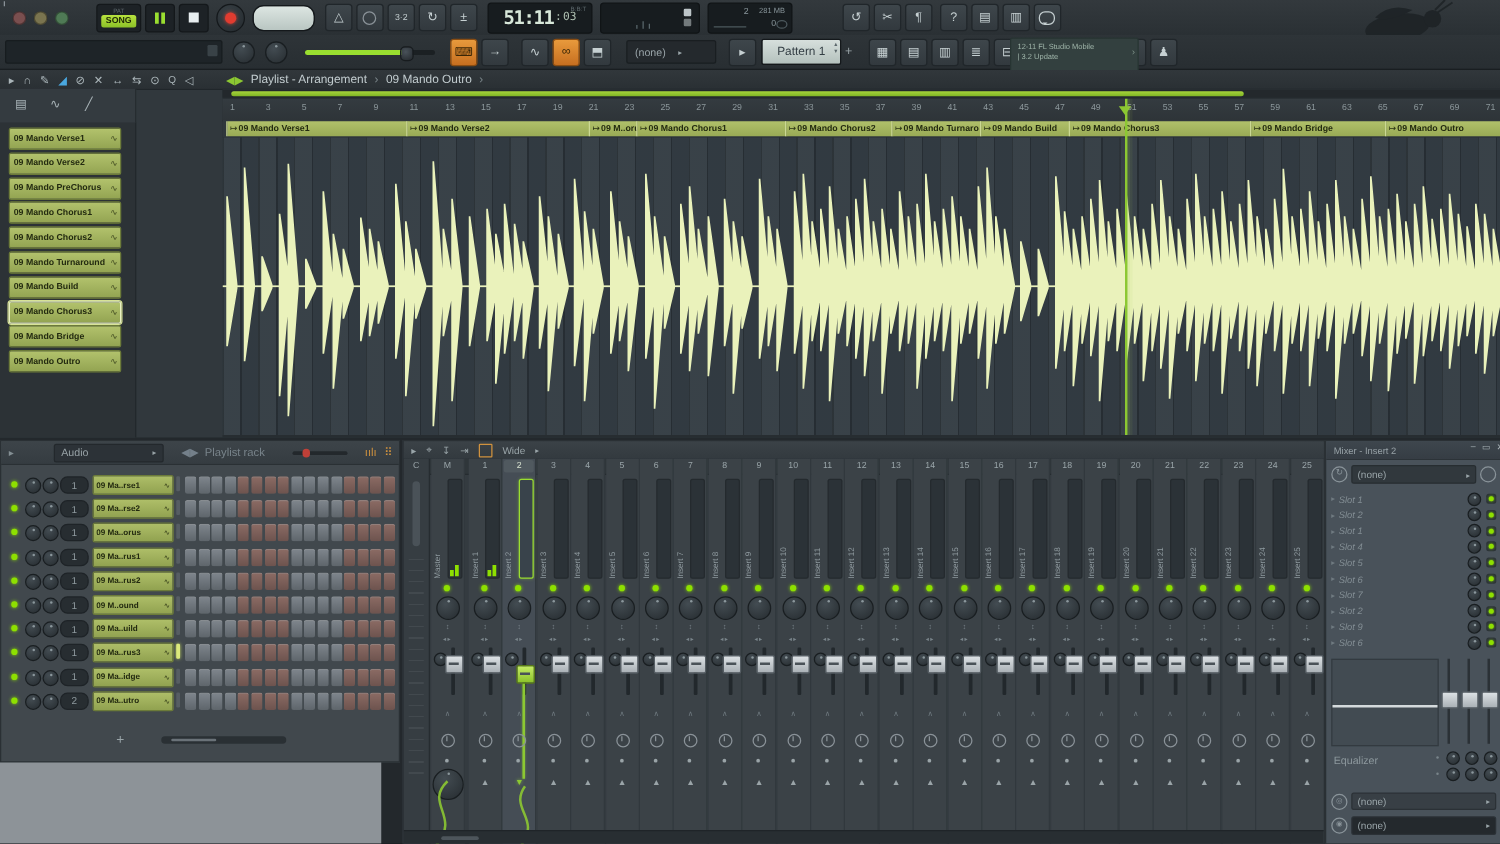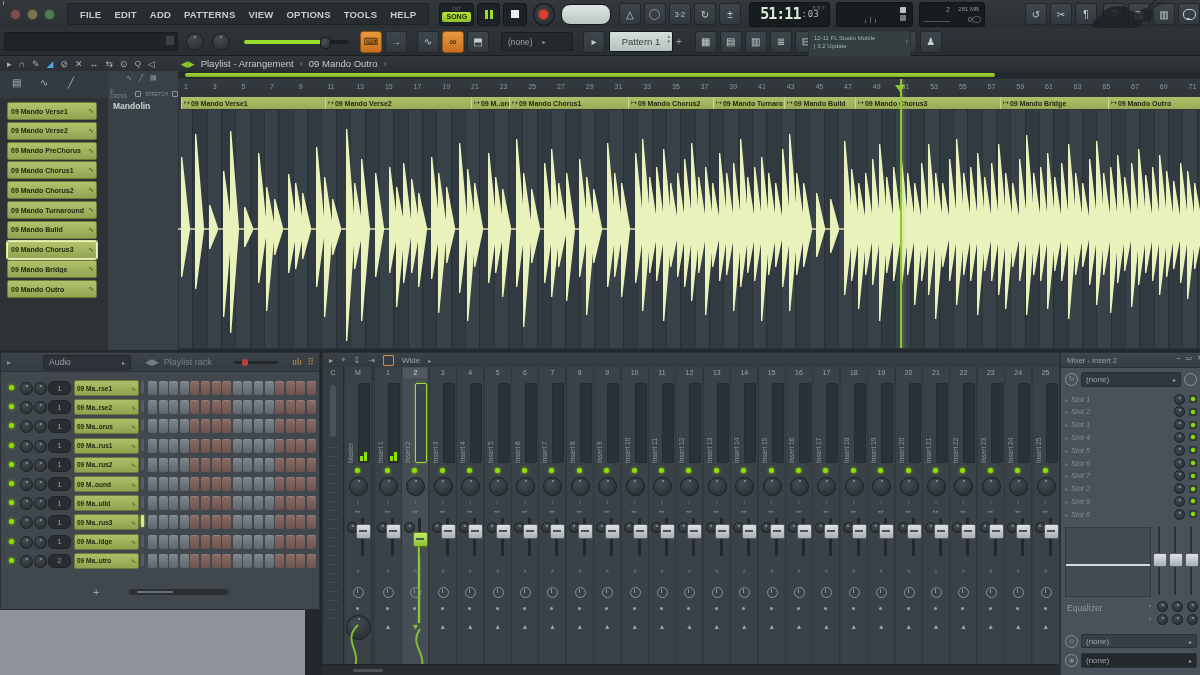--- a/index.html
+++ b/index.html
@@ -186,30 +186,20 @@
 <body>
 
 <div id="app">
 
   <div id="row1">
     <div class="windots">
       <span class="dot" style="background:#7a4f4f"></span>
       <span class="dot" style="background:#7a744f"></span>
       <span class="dot" style="background:#4f7a55"></span>
     </div>
-    <div id="menubar">
-        <span class="mitem">FILE</span>
-        <span class="mitem">EDIT</span>
-        <span class="mitem">ADD</span>
-        <span class="mitem">PATTERNS</span>
-        <span class="mitem">VIEW</span>
-        <span class="mitem">OPTIONS</span>
-        <span class="mitem">TOOLS</span>
-        <span class="mitem">HELP</span>
-      </div>
     <div id="songbtn">
       <span class="pat">PAT</span>
       <span class="song">SONG</span>
     </div>
     <div class="transbtn">
         <span class="pauseic">
           <i></i>
           <i></i>
         </span>
       </div>
@@ -427,34 +417,20 @@
         </div>
         <div class="pitem" style="top: 162.4px;">
           <span class="ptxt">09 Mando Bridge</span>
           <span class="pwave">∿</span>
         </div>
         <div class="pitem" style="top: 182.2px;">
           <span class="ptxt">09 Mando Outro</span>
           <span class="pwave">∿</span>
         </div>
       </div>
-    <div id="trackcol">
-      <div class="minibtns">
-          <span>∿</span>
-          <span>╱</span>
-          <span>▤</span>
-        </div>
-      <div class="toggles">
-        <span>Z-CROSS</span>
-          <span class="tbox"></span>
-        <span>STRETCH</span>
-          <span class="tbox"></span>
-      </div>
-      <div class="tname">Mandolin</div>
-    </div>
     <div id="grid">
       <div id="hscroll">
           <span class="thumb"></span>
         </div>
       <div id="ruler">
           <span class="tick" style="left: 6px;">1</span>
           <span class="tick" style="left: 34.7px;">3</span>
           <span class="tick" style="left: 63.4px;">5</span>
           <span class="tick" style="left: 92.1px;">7</span>
           <span class="tick" style="left: 120.8px;">9</span>

